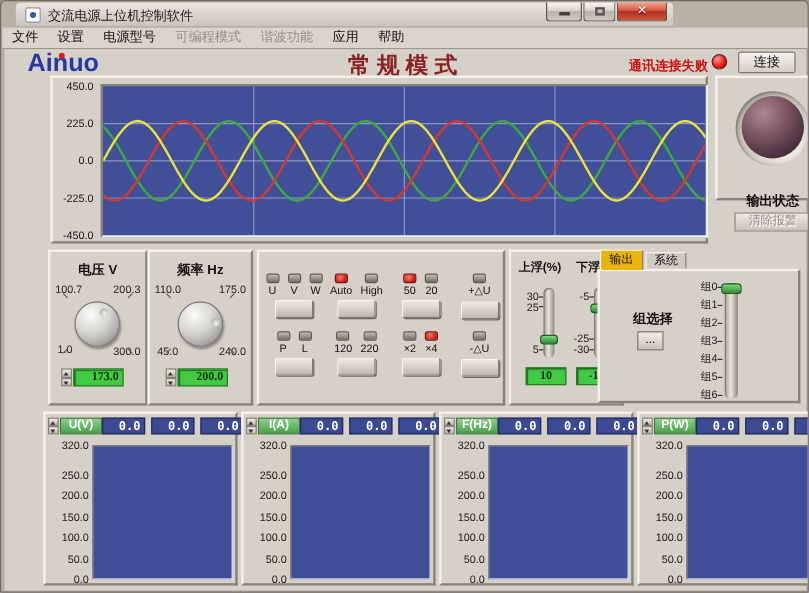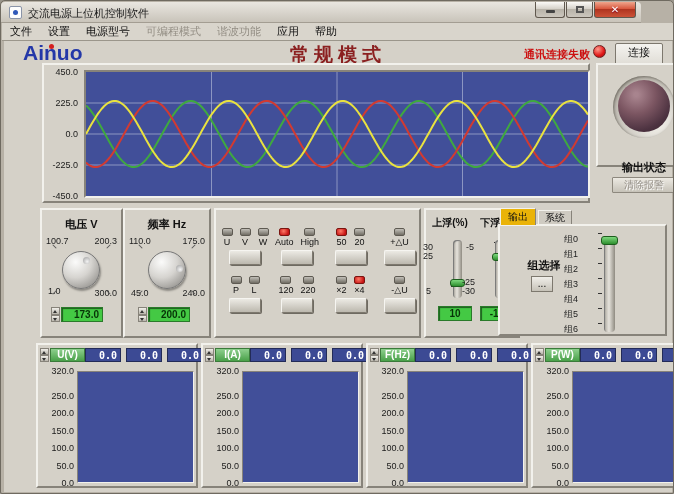--- a/index.html
+++ b/index.html
@@ -1,18 +1,18 @@
 <!DOCTYPE html>
 <html><head>
 <meta charset="utf-8">
 <style>
   html,body{margin:0;padding:0;background:#9a958b;}
   *{box-sizing:border-box;font-family:"Liberation Sans","DejaVu Sans",sans-serif;}
   .window{position:relative;width:674px;height:494px;background:#b7b1a6;border:1px solid #6f6a60;border-radius:5px 5px 2px 2px;overflow:hidden;}
-  .titlebar{position:absolute;left:0;top:1px;width:640px;height:21px;background:linear-gradient(#e9e6e0,#c9c4ba);border-bottom:1px solid #a39d92;border-radius:4px 4px 0 0;}
+  .titlebar{position:absolute;left:12px;top:1px;width:548px;height:21px;background:linear-gradient(#e9e6e0,#c9c4ba);border-bottom:1px solid #a39d92;border-radius:4px 4px 0 0;}
   .app-icon{position:absolute;left:8px;top:4px;width:13px;height:13px;background:#fdfdfd;border:1px solid #8a94a8;border-radius:2px;}
   .app-icon i{position:absolute;left:3px;top:3px;width:5px;height:5px;border-radius:50%;background:#2f58b8;}
   .title-text{position:absolute;left:27px;top:4px;font-size:11px;color:#1a1a1a;}
   .winbtn{position:absolute;top:0;height:16px;border:1px solid #60584e;border-top:none;border-radius:0 0 3px 3px;color:#fff;text-align:center;font-size:9px;line-height:15px;}
   .btn-min{right:76px;width:30px;background:linear-gradient(#fbfaf7,#d6d2ca 45%,#b8b3a9 50%,#ccc7be);}
   .btn-max{right:48px;width:27px;background:linear-gradient(#fbfaf7,#d6d2ca 45%,#b8b3a9 50%,#ccc7be);}
   .btn-close{right:5px;width:42px;background:linear-gradient(#efa58c,#d8583e 45%,#b03520 50%,#cc5238);}
   .glyph-min{display:inline-block;width:9px;height:3px;background:#444;margin-top:8px;border-radius:1px;}
   .glyph-max{display:inline-block;width:8px;height:7px;border:2px solid #555;margin-top:4px;background:transparent;}
   .glyph-close{color:#fff;font-weight:bold;font-size:10px;text-shadow:0 1px 1px #802;}
@@ -21,61 +21,61 @@
   .menu-item.disabled{color:#938e84;}
   .client{position:absolute;left:3px;top:40px;width:668px;height:451px;background:#d5d1c8;}
   
   .raised{border:2px solid;border-color:#f2f1ec #87837a #87837a #f2f1ec;background:#d5d1c8;margin-left:25px;}
   
   .logo{position:absolute;left:19px;top:0px;font-size:21px;font-weight:800;color:#2438a8;letter-spacing:0px;}
   .logo-dot{position:absolute;left:26px;top:3px;width:5px;height:5px;border-radius:50%;background:#d42020;}
   .mode-title{position:absolute;left:0;top:1px;width:668px;text-align:center;font-size:19px;font-weight:bold;color:#8b2020;letter-spacing:5px;}
   .conn-status{position:absolute;right:82px;top:6px;font-size:11px;font-weight:bold;color:#cc1111;}
   .conn-led{position:absolute;right:66px;top:4px;width:13px;height:13px;border-radius:50%;border:1px solid #6e2020;background:radial-gradient(circle at 35% 30%, #ff9a8c, #e01818 60%, #8c0c0c);}
-  .connect-btn{position:absolute;right:9px;top:2px;width:48px;height:35px;background:linear-gradient(#f4f3ef,#d3cfc6);border:1px solid #7d7official0;border:1px solid #7d786e;border-radius:2px;font-size:11px;text-align:center;line-height:16px;color:#111;}
+  .connect-btn{position:absolute;right:9px;top:2px;width:48px;height:18px;background:linear-gradient(#f4f3ef,#d3cfc6);border:1px solid #7d7official0;border:1px solid #7d786e;border-radius:2px;font-size:11px;text-align:center;line-height:16px;color:#111;}
   
   .main-chart{position:absolute;left:13px;top:22px;width:548px;height:140px;}
   .ytick{position:absolute;right:4px;font-size:9px;color:#1a1a1a;}
   .main-axis{position:absolute;left:0;top:0;width:38px;height:140px;}
   .main-plot{position:absolute;left:40px;top:5px;width:506px;height:128px;border:2px solid;border-color:#87837a #f2f1ec #f2f1ec #87837a;background:#414f99;}
   
   .out-panel{position:absolute;left:567px;top:22px;width:96px;height:104px;}
   .sphere-ring{position:absolute;left:15px;top:11px;width:62px;height:62px;border-radius:50%;background:radial-gradient(circle at 70% 75%, #f4f2ec, #a8a399);box-shadow:inset 1px 1px 3px #6e6a61;}
   .sphere{position:absolute;left:5px;top:4px;width:52px;height:52px;border-radius:50%;background:radial-gradient(circle at 35% 28%, #a8848e 4%, #7c5662 38%, #4c3240 72%, #38222c);}
   .out-label{position:absolute;left:0;top:95px;width:92px;text-align:center;font-size:11px;font-weight:bold;color:#111;}
   .clear-btn{position:absolute;left:14px;top:112px;width:64px;height:16px;background:linear-gradient(#ece9e2,#c6c2b8);border:1px solid #8d887e;border-radius:1px;font-size:10px;color:#969189;text-align:center;line-height:14px;text-shadow:1px 1px 0 #fff;}
   
   .knob-panel{position:absolute;top:167px;height:130px;}
   .kp-title{position:absolute;top:7px;left:0;width:100%;text-align:center;font-size:11px;font-weight:bold;color:#111;}
   .kscale{position:absolute;font-size:9px;color:#222;}
   .knob{position:absolute;width:38px;height:38px;border-radius:50%;background:radial-gradient(circle at 35% 28%, #fbfbfa, #d6d4d0 45%, #8f8d89 90%);border:1px solid #777;box-shadow:1px 2px 2px rgba(0,0,0,.35);}
   .dimple{position:absolute;width:7px;height:7px;border-radius:50%;background:radial-gradient(circle at 60% 65%, #f4f4f4, #9a9a9a);}
   .ktick{position:absolute;width:5px;height:1px;background:#555;}
-  .lcd{background:#44c944;border:1px solid #2a7a2a;box-shadow:inset 1px 1px 1px #1e5e1e;color:#073407;font-weight:bold;font-size:10px;font-family:Liberation Sans, sans-serif;}
+  .lcd{background:#44c944;border:1px solid #2a7a2a;box-shadow:inset 1px 1px 1px #1e5e1e;color:#073407;font-weight:bold;font-size:10px;font-family:Liberation Serif, serif;}
   .lcd.right{text-align:right;padding:1px 3px 0 0;}
   .lcd.center{text-align:center;padding-top:1px;}
   .spin{position:absolute;width:9px;display:flex;flex-direction:column;}
   .spin b{flex:1;position:relative;background:linear-gradient(#f0eee9,#b9b5ab);border:1px solid #87837a;}
   .spin b.u::after{content:"";position:absolute;left:1px;top:2px;border-left:2px solid transparent;border-right:2px solid transparent;border-bottom:3px solid #333;}
   .spin b.d::after{content:"";position:absolute;left:1px;top:2px;border-left:2px solid transparent;border-right:2px solid transparent;border-top:3px solid #333;}
   
   .grid-panel{position:absolute;left:185px;top:167px;width:207px;height:130px;}
   .ggroup{position:absolute;display:flex;flex-direction:column;align-items:center;}
   .led-row{display:flex;gap:7px;}
   .led-item{display:flex;flex-direction:column;align-items:center;}
   .led{width:11px;height:8px;border-radius:2px;border:1px solid #5e5a52;background:linear-gradient(#c2bfb8,#716d64);}
   .led.on{background:radial-gradient(circle at 40% 35%, #ff7a66, #c61414 75%);border-color:#7a1410;}
   .led-label{font-size:9px;color:#111;margin-top:1px;white-space:nowrap;}
   .gbtn{width:32px;height:15px;margin-top:3px;background:linear-gradient(#eceae4,#bcb8ae);border:1px solid #7d786e;border-top-color:#f6f5f1;border-left-color:#f6f5f1;border-radius:2px;box-shadow:1px 1px 0 #6e6a61;}
   
   .float-panel{position:absolute;left:395px;top:167px;width:96px;height:130px;}
   .fp-label{position:absolute;top:6px;font-size:10px;font-weight:bold;color:#111;text-align:center;width:44px;}
   .track{position:absolute;width:9px;border-radius:4px;background:linear-gradient(90deg,#a8a49a,#e6e3dc 45%,#8f8b81);box-shadow:inset 1px 1px 1px #777;}
   .handle{position:absolute;height:8px;border-radius:3px;background:linear-gradient(#7ed87e,#2e8f2e);border:1px solid #1d5e1d;}
-  .tickrow{position:absolute;display:flex;justify-content:flex-end;gap:20px;font-size:9px;color:#222;}
+  .tickrow{position:absolute;display:flex;align-items:center;justify-content:flex-end;gap:0;font-size:9px;color:#222;}
   .tickdash{width:4px;height:1px;background:#333;}
   
   .group-panel{position:absolute;left:494px;top:167px;width:169px;height:130px;border:none;background:transparent;}
   .tab{position:absolute;border:1px solid #87837a;border-bottom:none;border-top-color:#f2f1ec;border-left-color:#f2f1ec;background:#cfcbc2;font-size:10px;text-align:center;color:#111;}
   .tab.active{background:#eab308;z-index:3;}
   .tab-body{position:absolute;left:0;top:16px;width:169px;height:112px;border:2px solid;border-color:#f2f1ec #87837a #87837a #f2f1ec;background:#d5d1c8;}
   .gp-select{position:absolute;left:18px;top:50px;width:56px;text-align:center;font-size:11px;font-weight:bold;color:#111;}
   .gp-dots{position:absolute;left:33px;top:68px;width:22px;height:16px;background:linear-gradient(#f0eee9,#c6c2b8);border:1px solid #7d786e;font-size:10px;text-align:center;line-height:13px;}
   
   .bpanel{position:absolute;top:302px;width:162px;height:145px;}

